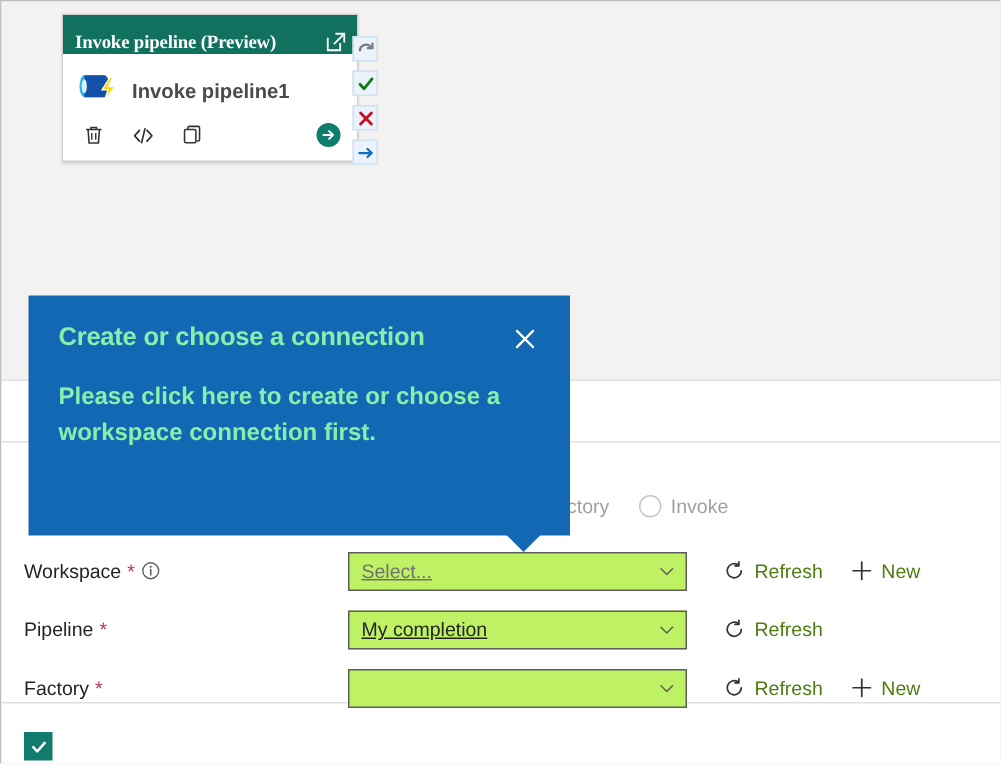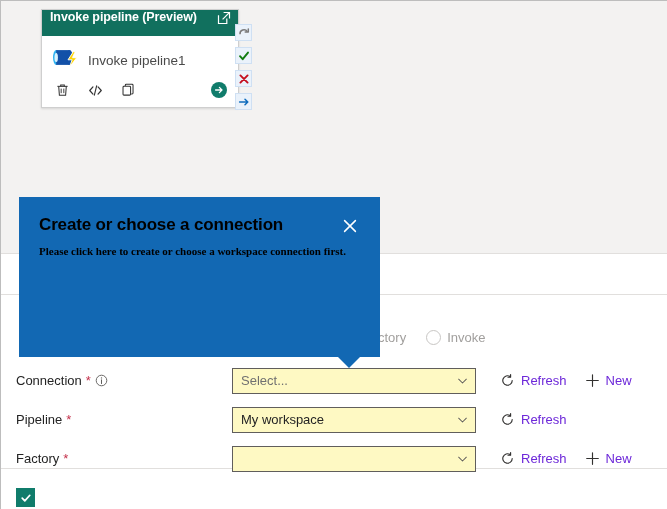--- a/index.html
+++ b/index.html
@@ -41,33 +41,35 @@
     width: 198px;
     background: #ffffff;
     border: 1px solid #cfcfcf;
     box-shadow: 0 1px 2px rgba(0,0,0,0.12);
   }
   .card-header {
     background: #11705e;
     color: #ffffff;
     height: 26px;
     display: flex;
-    align-items: flex-start;
+    align-items: flex-end;
     padding: 0 6px 0 8px;
     font-size: 12.5px;
     font-weight: 600;
+    font-family: Liberation Serif, serif;
   }
   .card-header-title { flex: 1; white-space: nowrap; letter-spacing: -0.1px; }
   .popout-icon { width: 16px; height: 16px; display:block; }
   .card-body {
     display: flex;
     align-items: center;
     padding: 9px 8px 4px 8px;
     gap: 8px;
     height: 44px;
+    font-weight: bold;
   }
   .pipe-icon { width: 30px; height: 26px; flex: 0 0 auto; }
   .card-title {
     font-size: 13.5px;
     color: #4a4a4a;
     white-space: nowrap;
   }
   .card-actions {
     display: flex;
     align-items: center;
@@ -148,73 +150,74 @@
     display: flex;
     align-items: center;
     gap: 4px;
     white-space: nowrap;
   }
   .req { color: #c4314b; font-size: 13px; line-height: 1; }
   .info-icon { width: 13px; height: 13px; display: block; }
 
   .combo {
     position: relative;
-    width: 244px;
+    width: 226px;
     height: 26px;
-    background: #fef9c3;
+    background: #bef264;
     border: 1px solid #605e5c;
     display: flex;
     align-items: center;
     padding: 0 24px 0 8px;
     font-size: 13px;
     color: #242424;
     cursor: pointer;
     overflow: hidden;
     white-space: nowrap;
+    text-decoration: underline;
   }
   .combo.placeholder { color: #707070; }
   .chev {
     position: absolute;
     right: 7px; top: 50%;
     transform: translateY(-50%);
     width: 11px; height: 11px;
   }
 
   .row-actions {
     display: flex;
     align-items: center;
     margin-left: 24px;
     gap: 18px;
   }
   .link-btn {
     display: flex;
     align-items: center;
     gap: 6px;
-    color: #6d28d9;
+    color: #4d7c0f;
     font-size: 13px;
     cursor: pointer;
     white-space: nowrap;
   }
   .link-btn svg { display: block; }
 
   .checkbox {
     width: 19px; height: 19px;
     background: #107c6b;
     display: flex; align-items: center; justify-content: center;
     cursor: pointer;
   }
 
   
   .callout {
     position: absolute;
     left: 18px; top: 196px;
     width: 361px;
     height: 160px;
     background: #1268b3;
-    color: #000000;
+    color: #86efac;
     padding: 18px 20px 0 20px;
     z-index: 40;
   }
   .callout-head {
     display: flex;
     align-items: flex-start;
     justify-content: space-between;
     gap: 10px;
   }
   .callout-title {
@@ -223,26 +226,25 @@
     line-height: 1.2;
     letter-spacing: -0.15px;
   }
   .callout-close {
     width: 20px; height: 20px;
     flex: 0 0 auto;
     cursor: pointer;
     margin-top: 1px;
   }
   .callout-body {
-    margin-top: 7px;
-    font-size: 11px;
+    margin-top: 17px;
+    font-size: 16px;
     font-weight: 600;
     line-height: 1.48;
     max-width: 320px;
-    font-family: Liberation Serif, serif;
   }
   .callout-beak {
     position: absolute;
     left: 336px; top: 355px;
     width: 0; height: 0;
     border-left: 12px solid transparent;
     border-right: 12px solid transparent;
     border-top: 12px solid #1268b3;
     z-index: 41;
   }
@@ -345,21 +347,21 @@
     <div class="radio-item">
       <span class="radio-dot"></span>
       <span>Invoke</span>
     </div>
   </div>
 
   <div class="form">
 
     <div class="form-row">
       <div class="form-label">
-        <span>Connection</span>
+        <span>Workspace</span>
         <span class="req">*</span>
         <span>
           <svg class="info-icon" viewBox="0 0 14 14" fill="none">
             <circle cx="7" cy="7" r="5.7" stroke="#605e5c" stroke-width="1"></circle>
             <path d="M7 6.1v4" stroke="#605e5c" stroke-width="1.1" stroke-linecap="round"></path>
             <circle cx="7" cy="4.2" r="0.75" fill="#605e5c"></circle>
           </svg>
         </span>
       </div>
       <div class="combo placeholder">
@@ -384,21 +386,21 @@
         </div>
       </div>
     </div>
 
     <div class="form-row">
       <div class="form-label">
         <span>Pipeline</span>
         <span class="req">*</span>
       </div>
       <div class="combo">
-        <span>My workspace</span>
+        <span>My completion</span>
         <svg class="chev" viewBox="0 0 12 12" fill="none">
           <path d="M1.8 4L6 8.2 10.2 4" stroke="#605e5c" stroke-width="1.1" stroke-linecap="round" stroke-linejoin="round"></path>
         </svg>
       </div>
       <div class="row-actions">
         <div class="link-btn">
           <svg width="15" height="15" viewBox="0 0 15 15" fill="none">
             <path d="M12.2 7.5a4.7 4.7 0 11-2.1-3.9" stroke="#323130" stroke-width="1.15" stroke-linecap="round"></path>
             <path d="M10.6 1.6v2.6H8" stroke="#323130" stroke-width="1.15" stroke-linecap="round" stroke-linejoin="round"></path>
           </svg>

